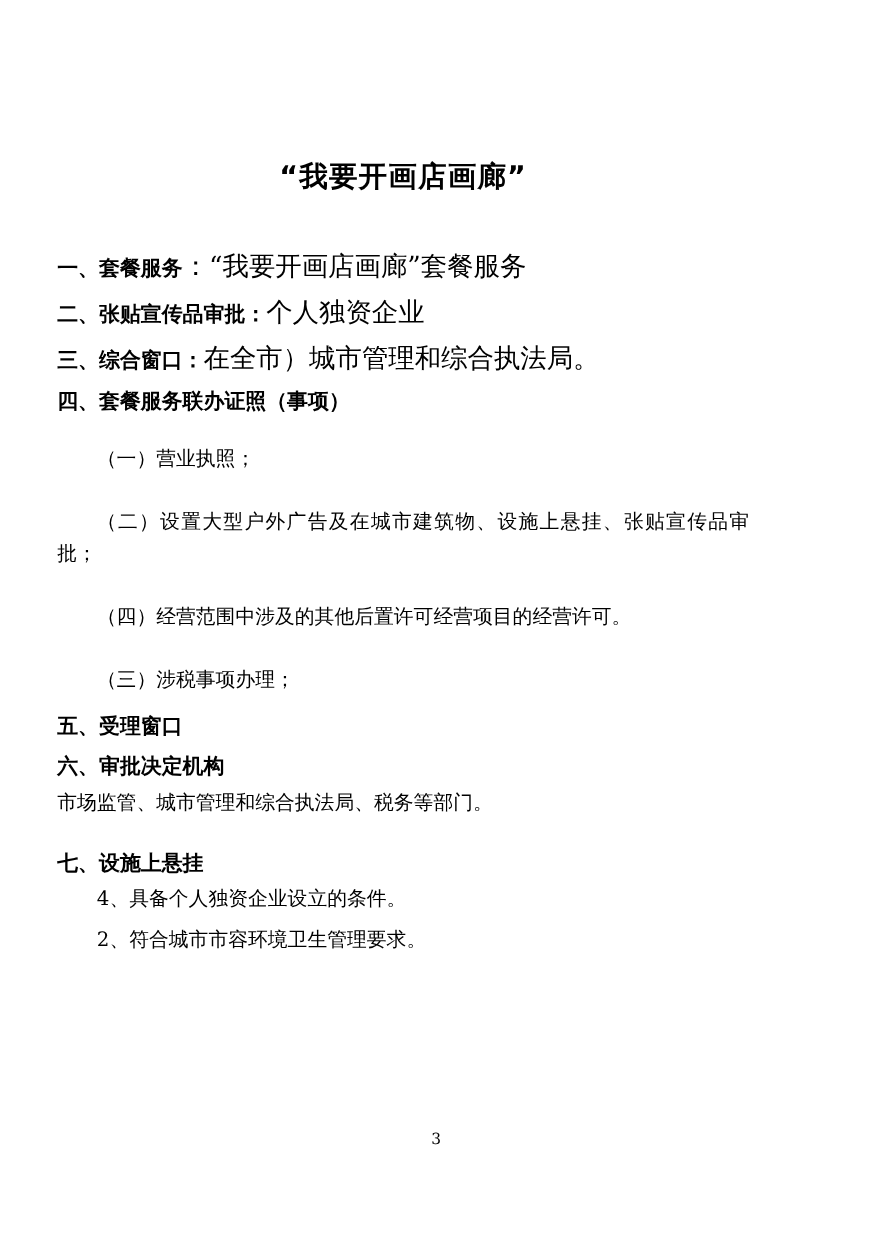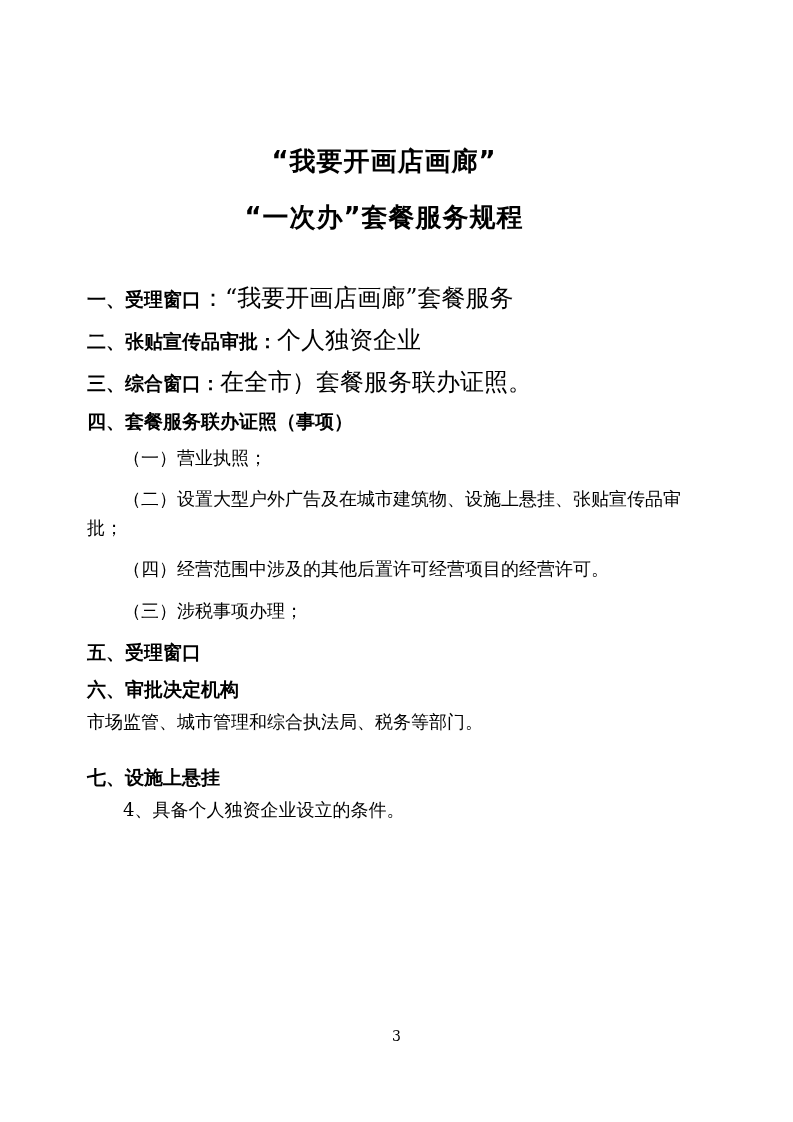--- a/index.html
+++ b/index.html
@@ -14,21 +14,21 @@
     font-family: "DejaVu Sans", sans-serif;
     color: #000000;
     overflow: hidden;
   }
   .page {
     position: absolute;
     left: 0; top: 0;
     width: 793px;
     height: 1122px;
     box-sizing: border-box;
-    padding: 130px 112px 0 87px;
+    padding: 130px 112px 0 52px;
   }
   .title-block {
     text-align: center;
   }
   .title-line {
     font-family: "DejaVu Sans", sans-serif;
     font-weight: bold;
     font-size: 26px;
     letter-spacing: 1px;
     line-height: 1.0;
@@ -50,21 +50,21 @@
   }
   .section-heading .normal {
     font-weight: normal;
     font-family: "DejaVu Serif", serif;
     font-size: 24px;
   }
   .para {
     font-family: "DejaVu Serif", serif;
     font-size: 18px;
     line-height: 1.62;
-    margin-top: 12px;
+    margin-top: 28px;
     text-align: justify;
   }
   .para.indent {
     text-indent: 36px;
   }
   .para.tight {
     margin-top: 8px;
   }
   .spacer-md { height: 14px; }
 
@@ -79,50 +79,50 @@
     color: #000;
   }
 </style>
 </head>
 <body>
 
 <div class="page">
 
   <div class="title-block">
     <div class="title-line first">“我要开画店画廊”</div>
-    <div class="title-line second">“一次办”套餐服务规程</div>
   </div>
 
   <div class="body-block">
 
     <div class="section-heading">
-      <span>一、受理窗口</span><span class="normal">：“我要开画店画廊”套餐服务</span>
+      <span>一、套餐服务</span><span class="normal">：“我要开画店画廊”套餐服务</span>
     </div>
 
     <div class="section-heading">
       <span>二、张贴宣传品审批：</span><span class="normal">个人独资企业</span>
     </div>
 
     <div class="section-heading">
-      <span>三、综合窗口：</span><span class="normal">在全市）套餐服务联办证照。</span>
+      <span>三、综合窗口：</span><span class="normal">在全市）城市管理和综合执法局。</span>
     </div>
 
     <div class="section-heading">四、套餐服务联办证照（事项）</div>
 
     <div class="para indent">（一）营业执照；</div>
     <div class="para indent">（二）设置大型户外广告及在城市建筑物、设施上悬挂、张贴宣传品审批；</div>
     <div class="para indent">（四）经营范围中涉及的其他后置许可经营项目的经营许可。</div>
     <div class="para indent">（三）涉税事项办理；</div>
 
     <div class="section-heading">五、受理窗口</div>
 
     <div class="section-heading">六、审批决定机构</div>
     <div class="para tight">市场监管、城市管理和综合执法局、税务等部门。</div>
 
     <div class="spacer-md"></div>
 
     <div class="section-heading">七、设施上悬挂</div>
     <div class="para indent tight">4、具备个人独资企业设立的条件。</div>
+    <div class="para indent tight">2、符合城市市容环境卫生管理要求。</div>
 
   </div>
 
   <div class="page-number">3</div>
 </div>
 
 </body></html>

